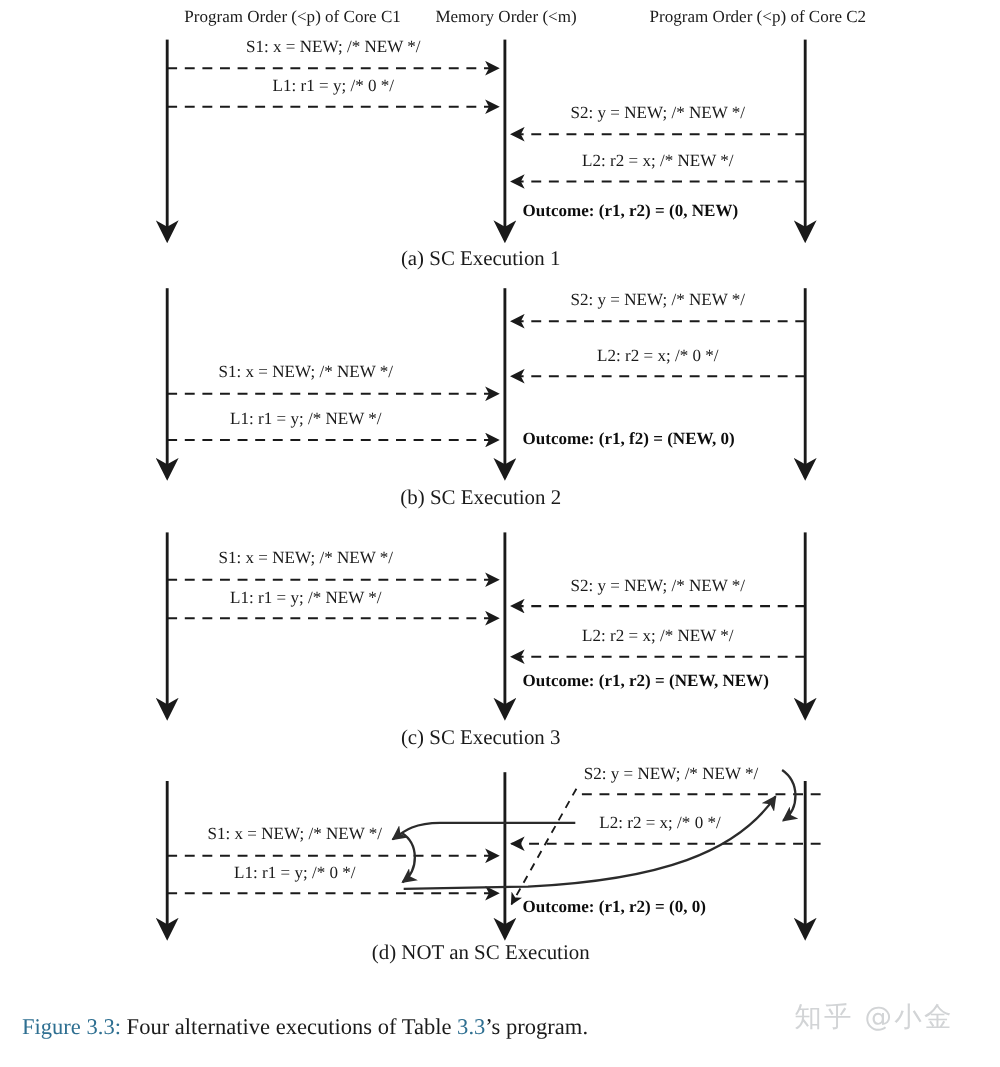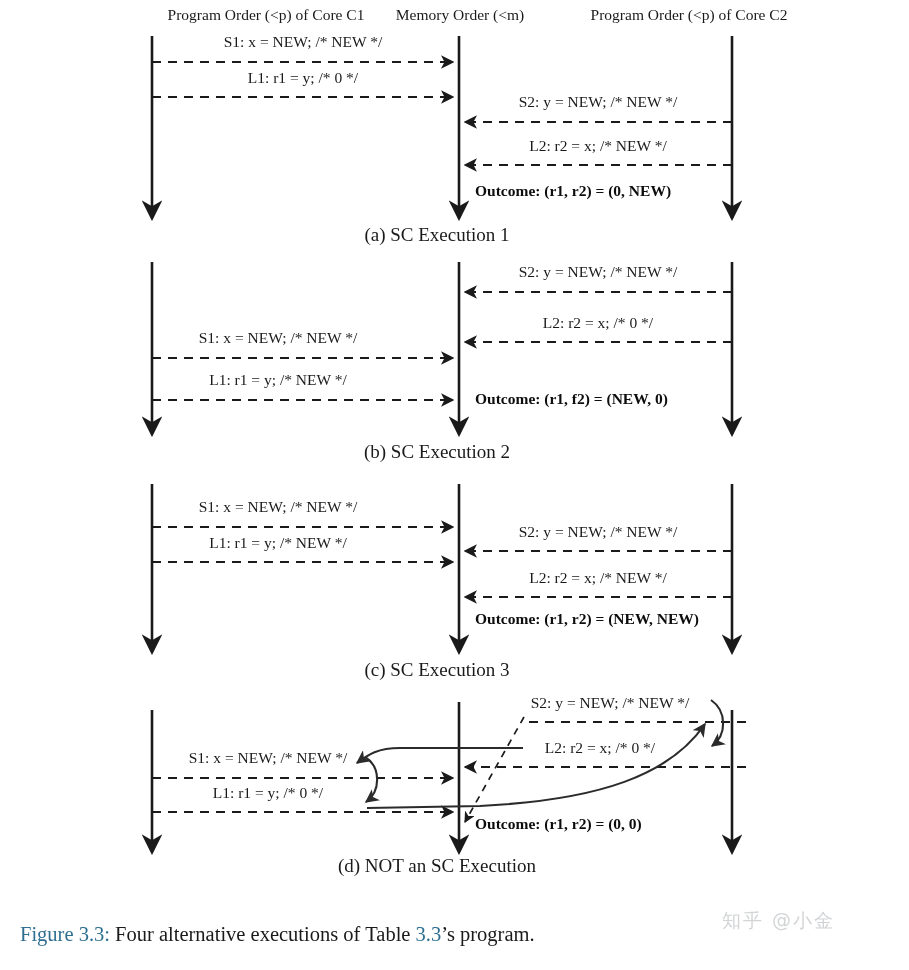--- a/index.html
+++ b/index.html
@@ -85,21 +85,21 @@
     font-size: 20.5px;
     color: #1a1a1a;
     white-space: nowrap;
     font-family: "Liberation Serif", "DejaVu Serif", serif;
   }
   .cap-accent { color: #2e6f91; }
   #watermark {
     position: absolute;
     left: 722px;
     top: 908px;
-    font-size: 19px;
+    font-size: 25px;
     color: #d2d4d6;
     letter-spacing: 2px;
     white-space: nowrap;
     font-family: "DejaVu Sans", "Liberation Sans", sans-serif;
     user-select: none;
   }
 </style>
 </head>
 <body>
 

